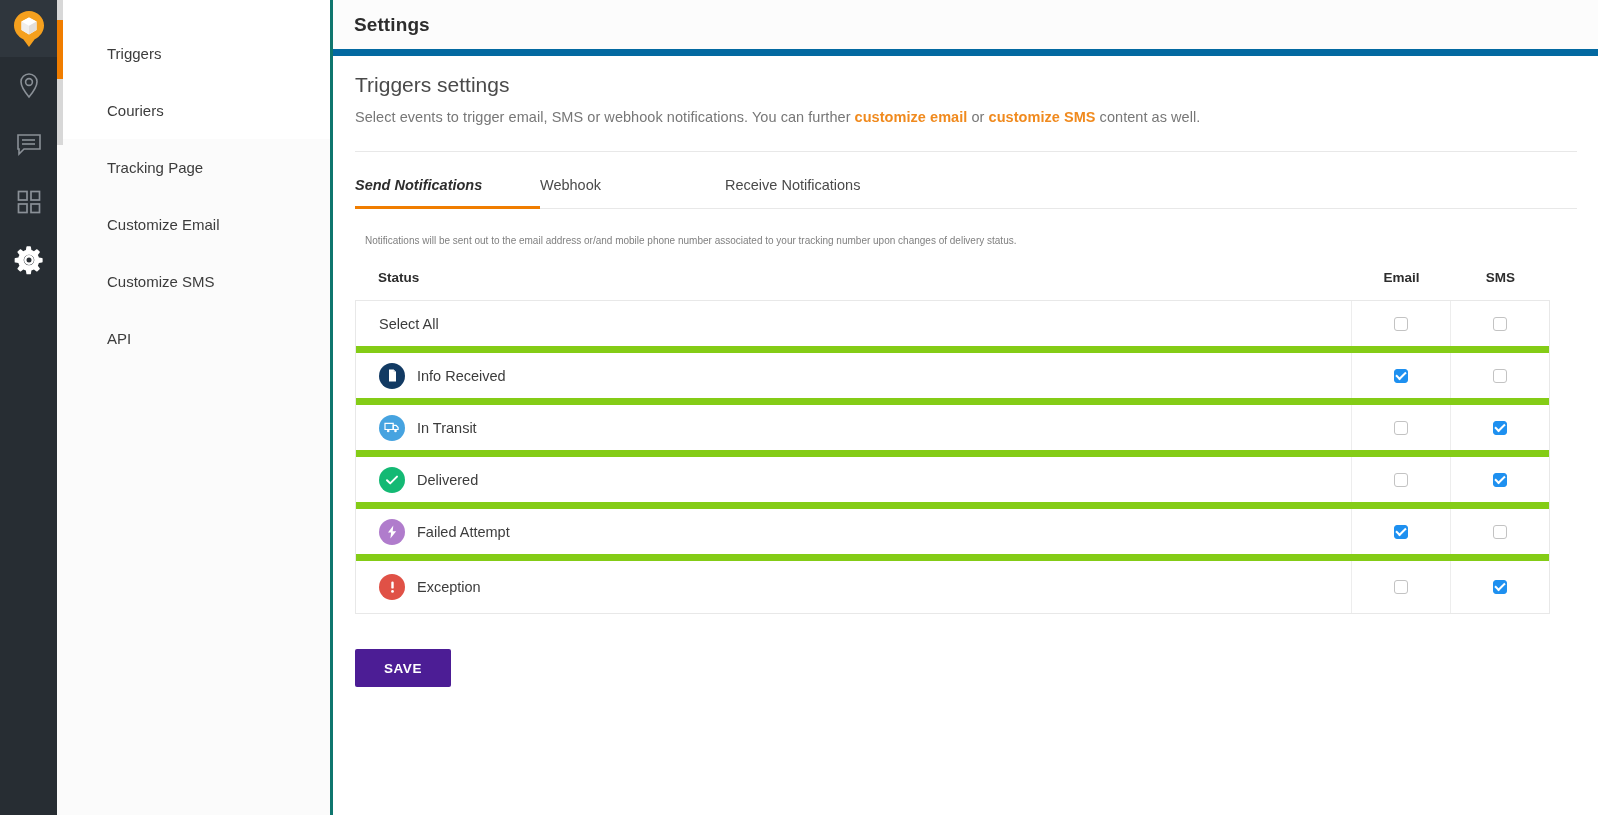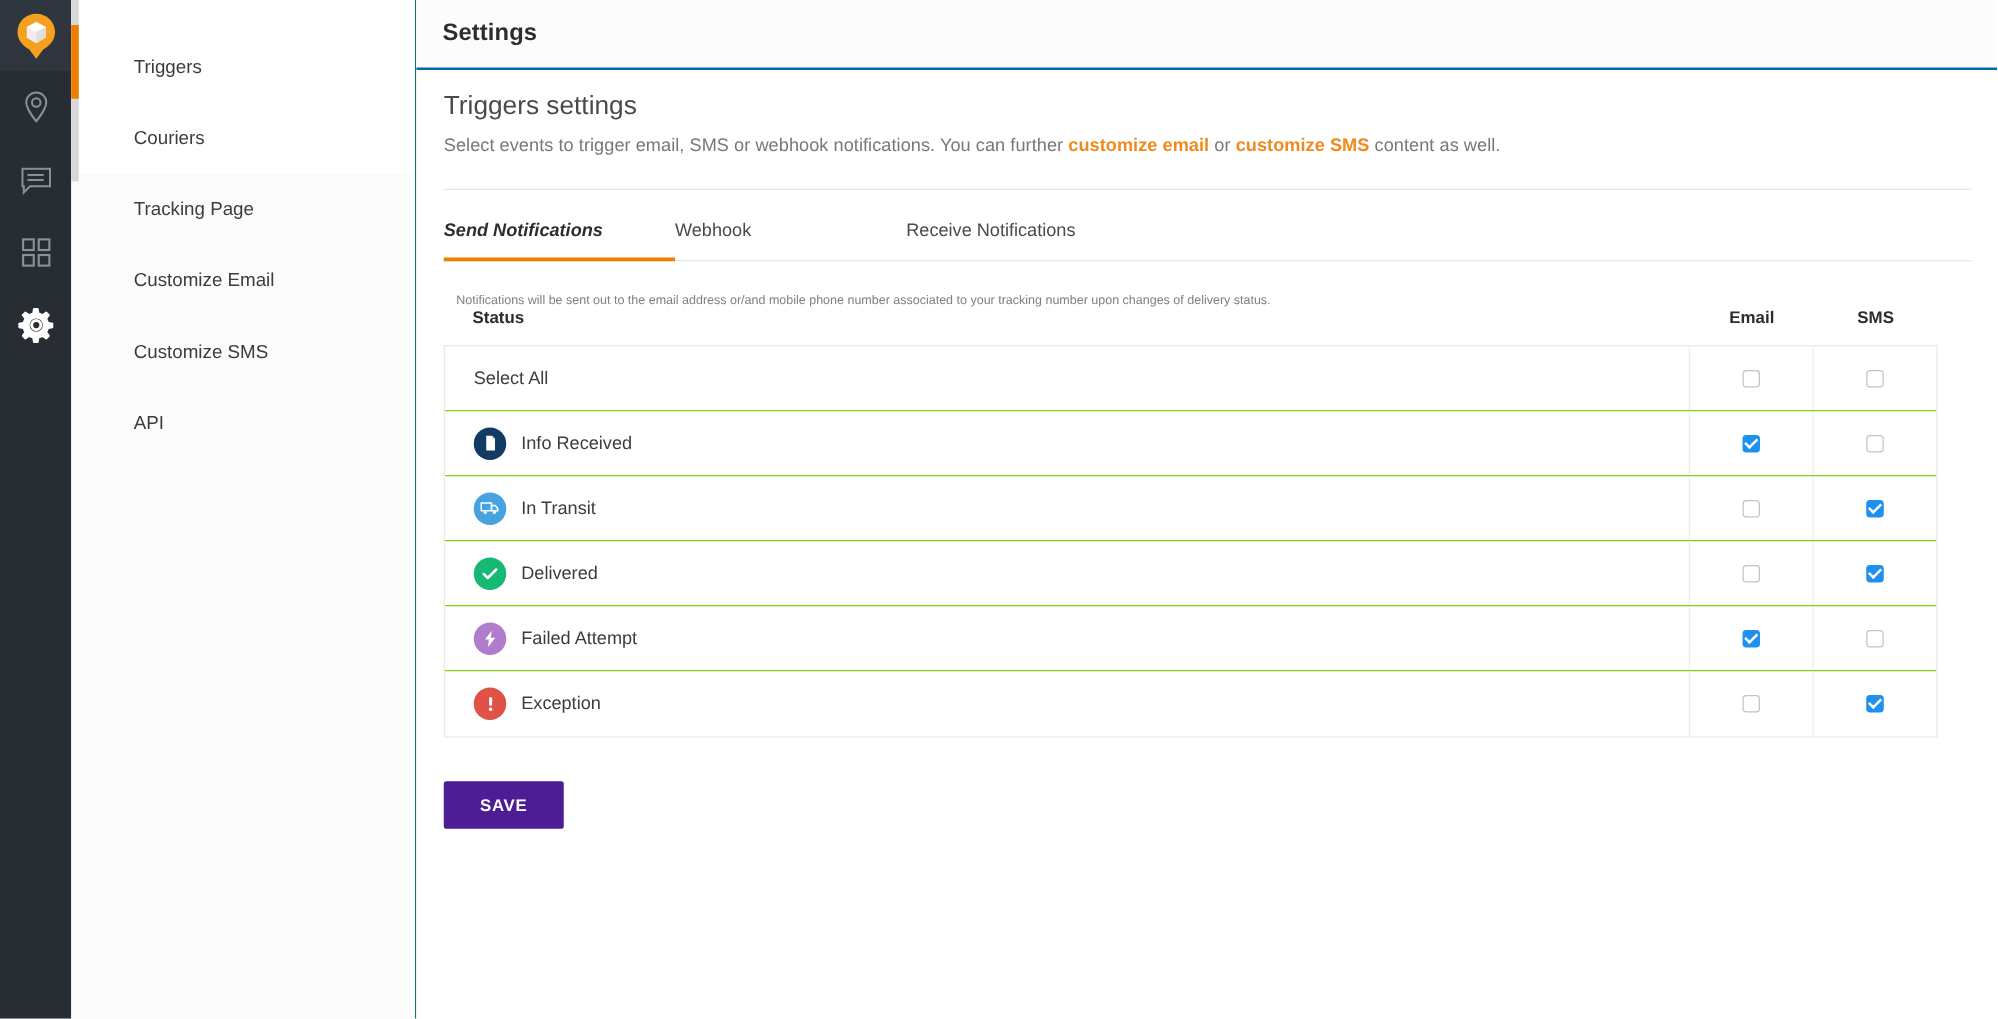--- a/index.html
+++ b/index.html
@@ -26,21 +26,21 @@
     width: 57px; height: 58px;
     display: flex; align-items: center; justify-content: center;
   }
   .rail-item.active { }
   .rail-item svg { display: block; }
 
   
   .submenu {
     width: 276px; flex: 0 0 276px; height: 815px;
     background: #fbfbfb; position: relative;
-    border-right: 1px solid #0f766e;
+    border-right: 3px solid #0f766e;
   }
   .submenu-scroll-track {
     position: absolute; left: 0; top: 0; width: 6px; height: 145px;
     background: #d8d8d8;
   }
   .submenu-scroll-thumb {
     position: absolute; left: 0; top: 20px; width: 6px; height: 59px;
     background: #f07d00;
   }
   .submenu-top {
@@ -52,21 +52,21 @@
     height: 57px; display: flex; align-items: center;
     padding-left: 50px; font-size: 15px; color: #3c3c3c;
     cursor: pointer; position: relative; z-index: 2;
   }
   .submenu-item:first-child { margin-top: 25px; }
 
   
   .main { flex: 1 1 auto; height: 815px; background: #ffffff; overflow: hidden; position: relative; }
   .page-header {
     height: 56px; background: #fcfcfc;
-    border-bottom: 2px solid #0369a1;
+    border-bottom: 7px solid #0369a1;
     display: flex; align-items: center; padding-left: 21px;
   }
   .page-header h1 { font-size: 19px; font-weight: bold; color: #2d2d2d; letter-spacing: .1px; }
 
   .content { padding: 0 21px 0 21px; }
   .section-title {
     font-size: 21px; color: #4a4a4a; font-weight: normal;
     margin-top: 17px; margin-left: 1px;
   }
   .section-desc {
@@ -88,28 +88,28 @@
   .tab.active { font-weight: bold; color: #2d2d2d; font-style: italic; }
   .tab.active::after {
     content: ""; position: absolute; left: 0; bottom: -1px;
     width: 185px; height: 3px; background: #f07d00;
   }
 
   .table-note {
     font-size: 10px; color: #808080; margin-top: 26px; margin-left: 11px;
   }
 
-  .table { margin-left: 1px; width: 1195px; }
+  .table { margin-top: 24px; margin-left: 1px; width: 1195px; }
   .thead { display: flex; height: 30px; align-items: flex-start; }
   .th-status { font-size: 13.5px; font-weight: bold; color: #2d2d2d; padding-left: 23px; flex: 1 1 auto; }
   .th-col { width: 99px; text-align: center; font-size: 13.5px; font-weight: bold; color: #2d2d2d; }
   .tbody { border: 1px solid #e8e8e8; border-top: 1px solid #e8e8e8; }
   .trow {
     display: flex; align-items: stretch; min-height: 52px;
-    border-bottom: 1px solid #84cc16;
+    border-bottom: 7px solid #84cc16;
   }
   .trow:last-child { border-bottom: none; }
   .tcell-status {
     flex: 1 1 auto; display: flex; align-items: center; padding-left: 23px;
     font-size: 14.5px; color: #3c3c3c;
   }
   .tcell-check {
     width: 99px; display: flex; align-items: center; justify-content: center;
     border-left: 1px solid #ededed;
   }

